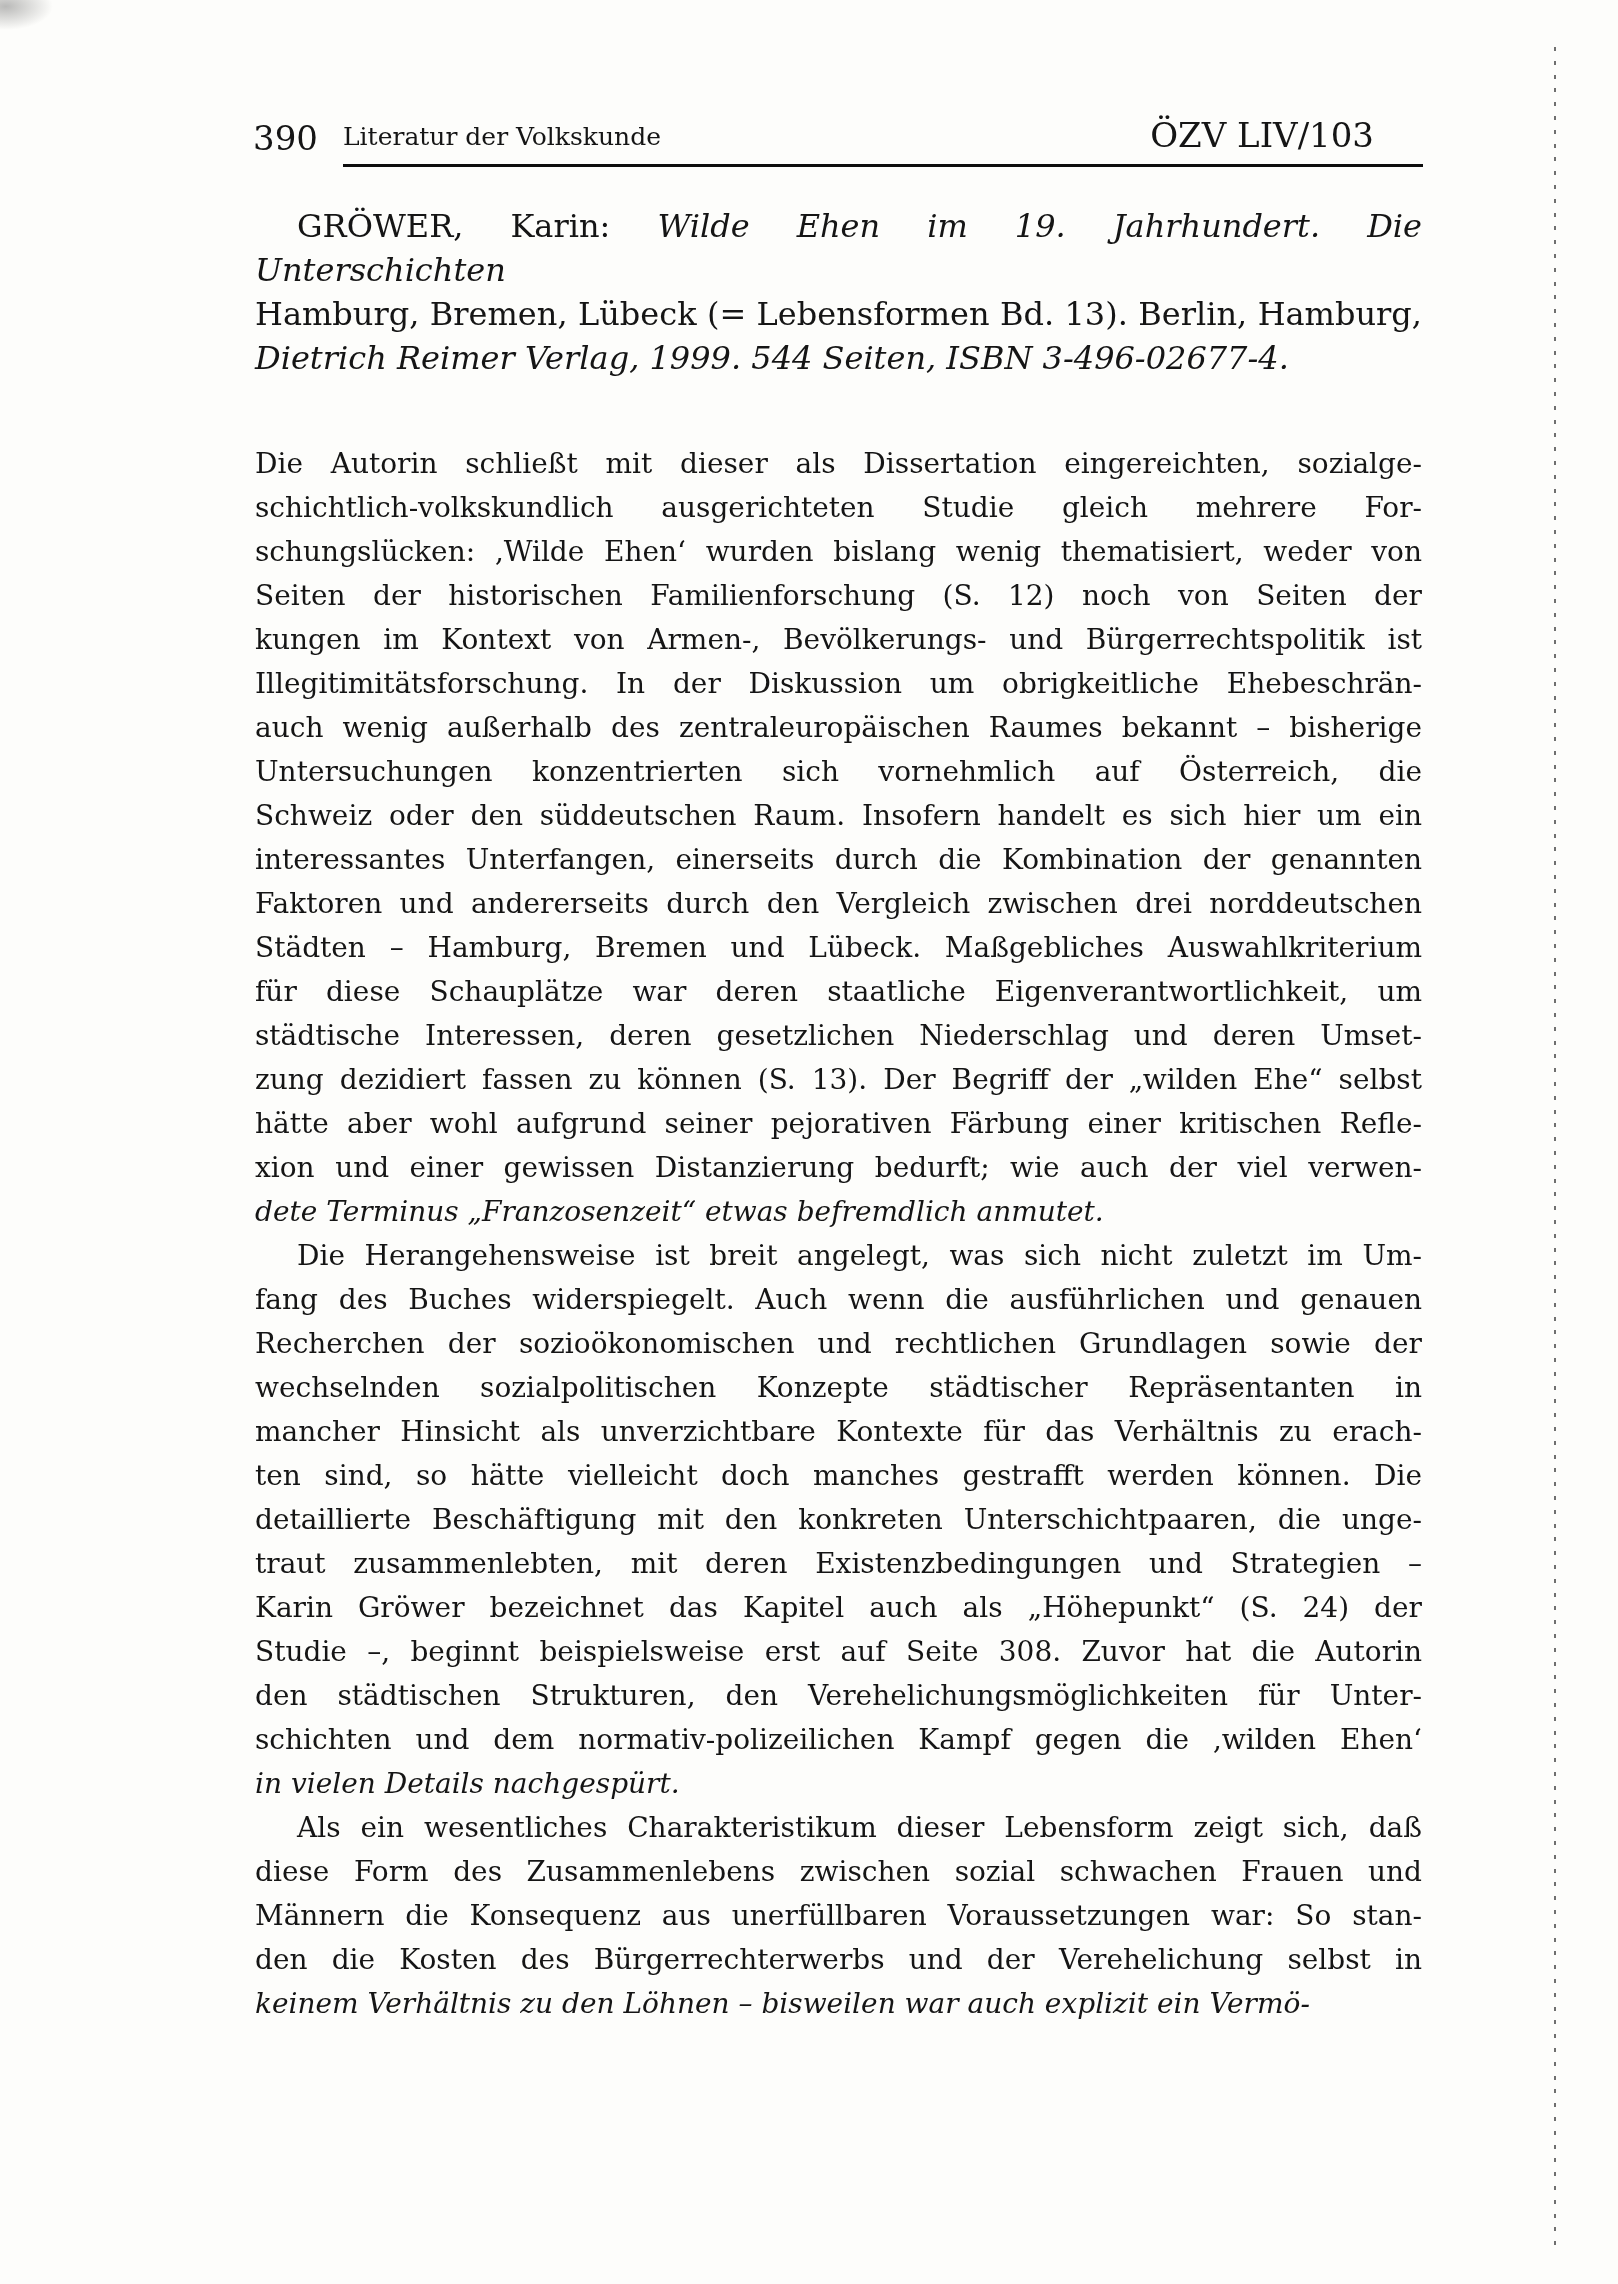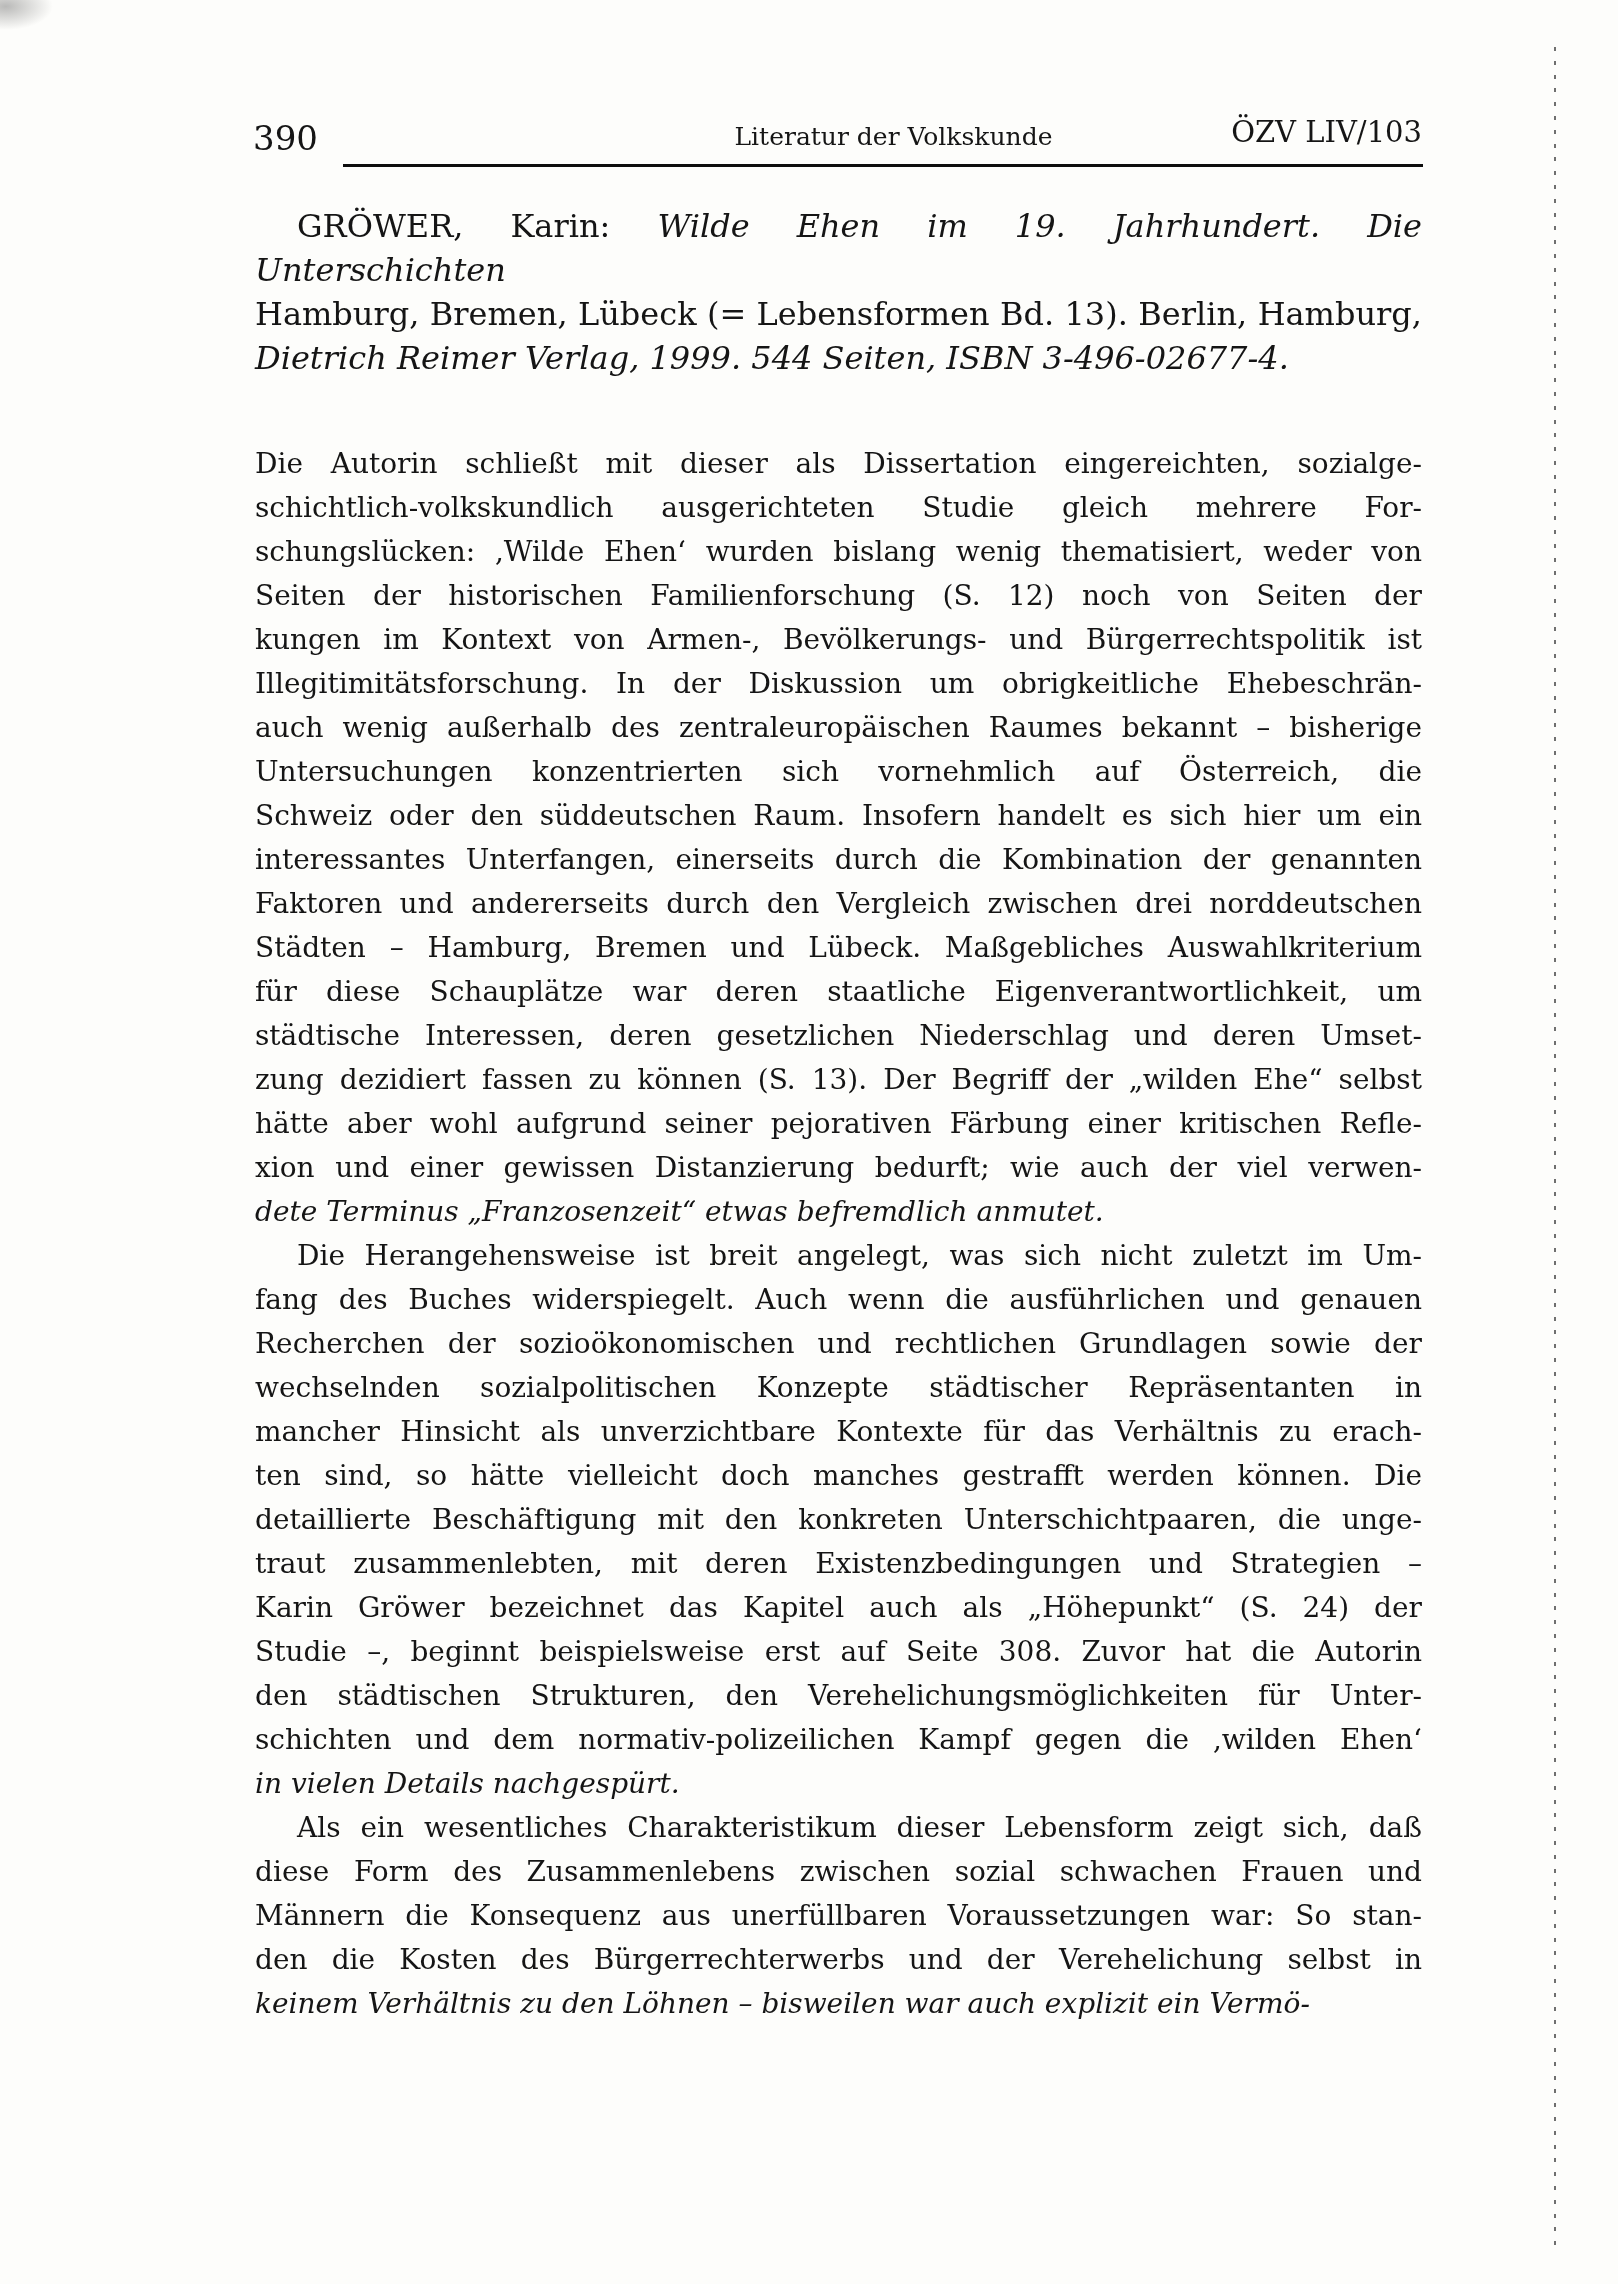--- a/index.html
+++ b/index.html
@@ -6,22 +6,22 @@
   .page {
     position:relative;
     width:1619px; height:2284px;
     background:#fdfdfb;
     overflow:hidden;
     font-family:"DejaVu Serif","Liberation Serif",serif;
     color:#151515;
   }
   
   .pnum  { position:absolute; left:253px; top:121px; font-size:34px; line-height:1; }
-  .ptitle{ position:absolute; left:354px; top:124px; width:1079px; text-align:center; font-size:25px; line-height:1; }
-  .pref  { position:absolute; left:1098px; top:118px; width:324px; text-align:right; font-size:29px; line-height:1; }
+  .ptitle{ position:absolute; left:343px; top:124px; width:1079px; text-align:left; font-size:25px; line-height:1; }
+  .pref  { position:absolute; left:1050px; top:118px; width:324px; text-align:right; font-size:34px; line-height:1; }
   .rule  { position:absolute; left:343px; top:164px; width:1080px; height:3.2px; background:#0d0d0d; }
   
   .citation {
     position:absolute; left:255px; top:204px; width:1167px;
     font-size:32px; line-height:44px;
   }
   .review-body {
     position:absolute; left:255px; top:442px; width:1167px;
     font-size:28px; line-height:44px;
   }

